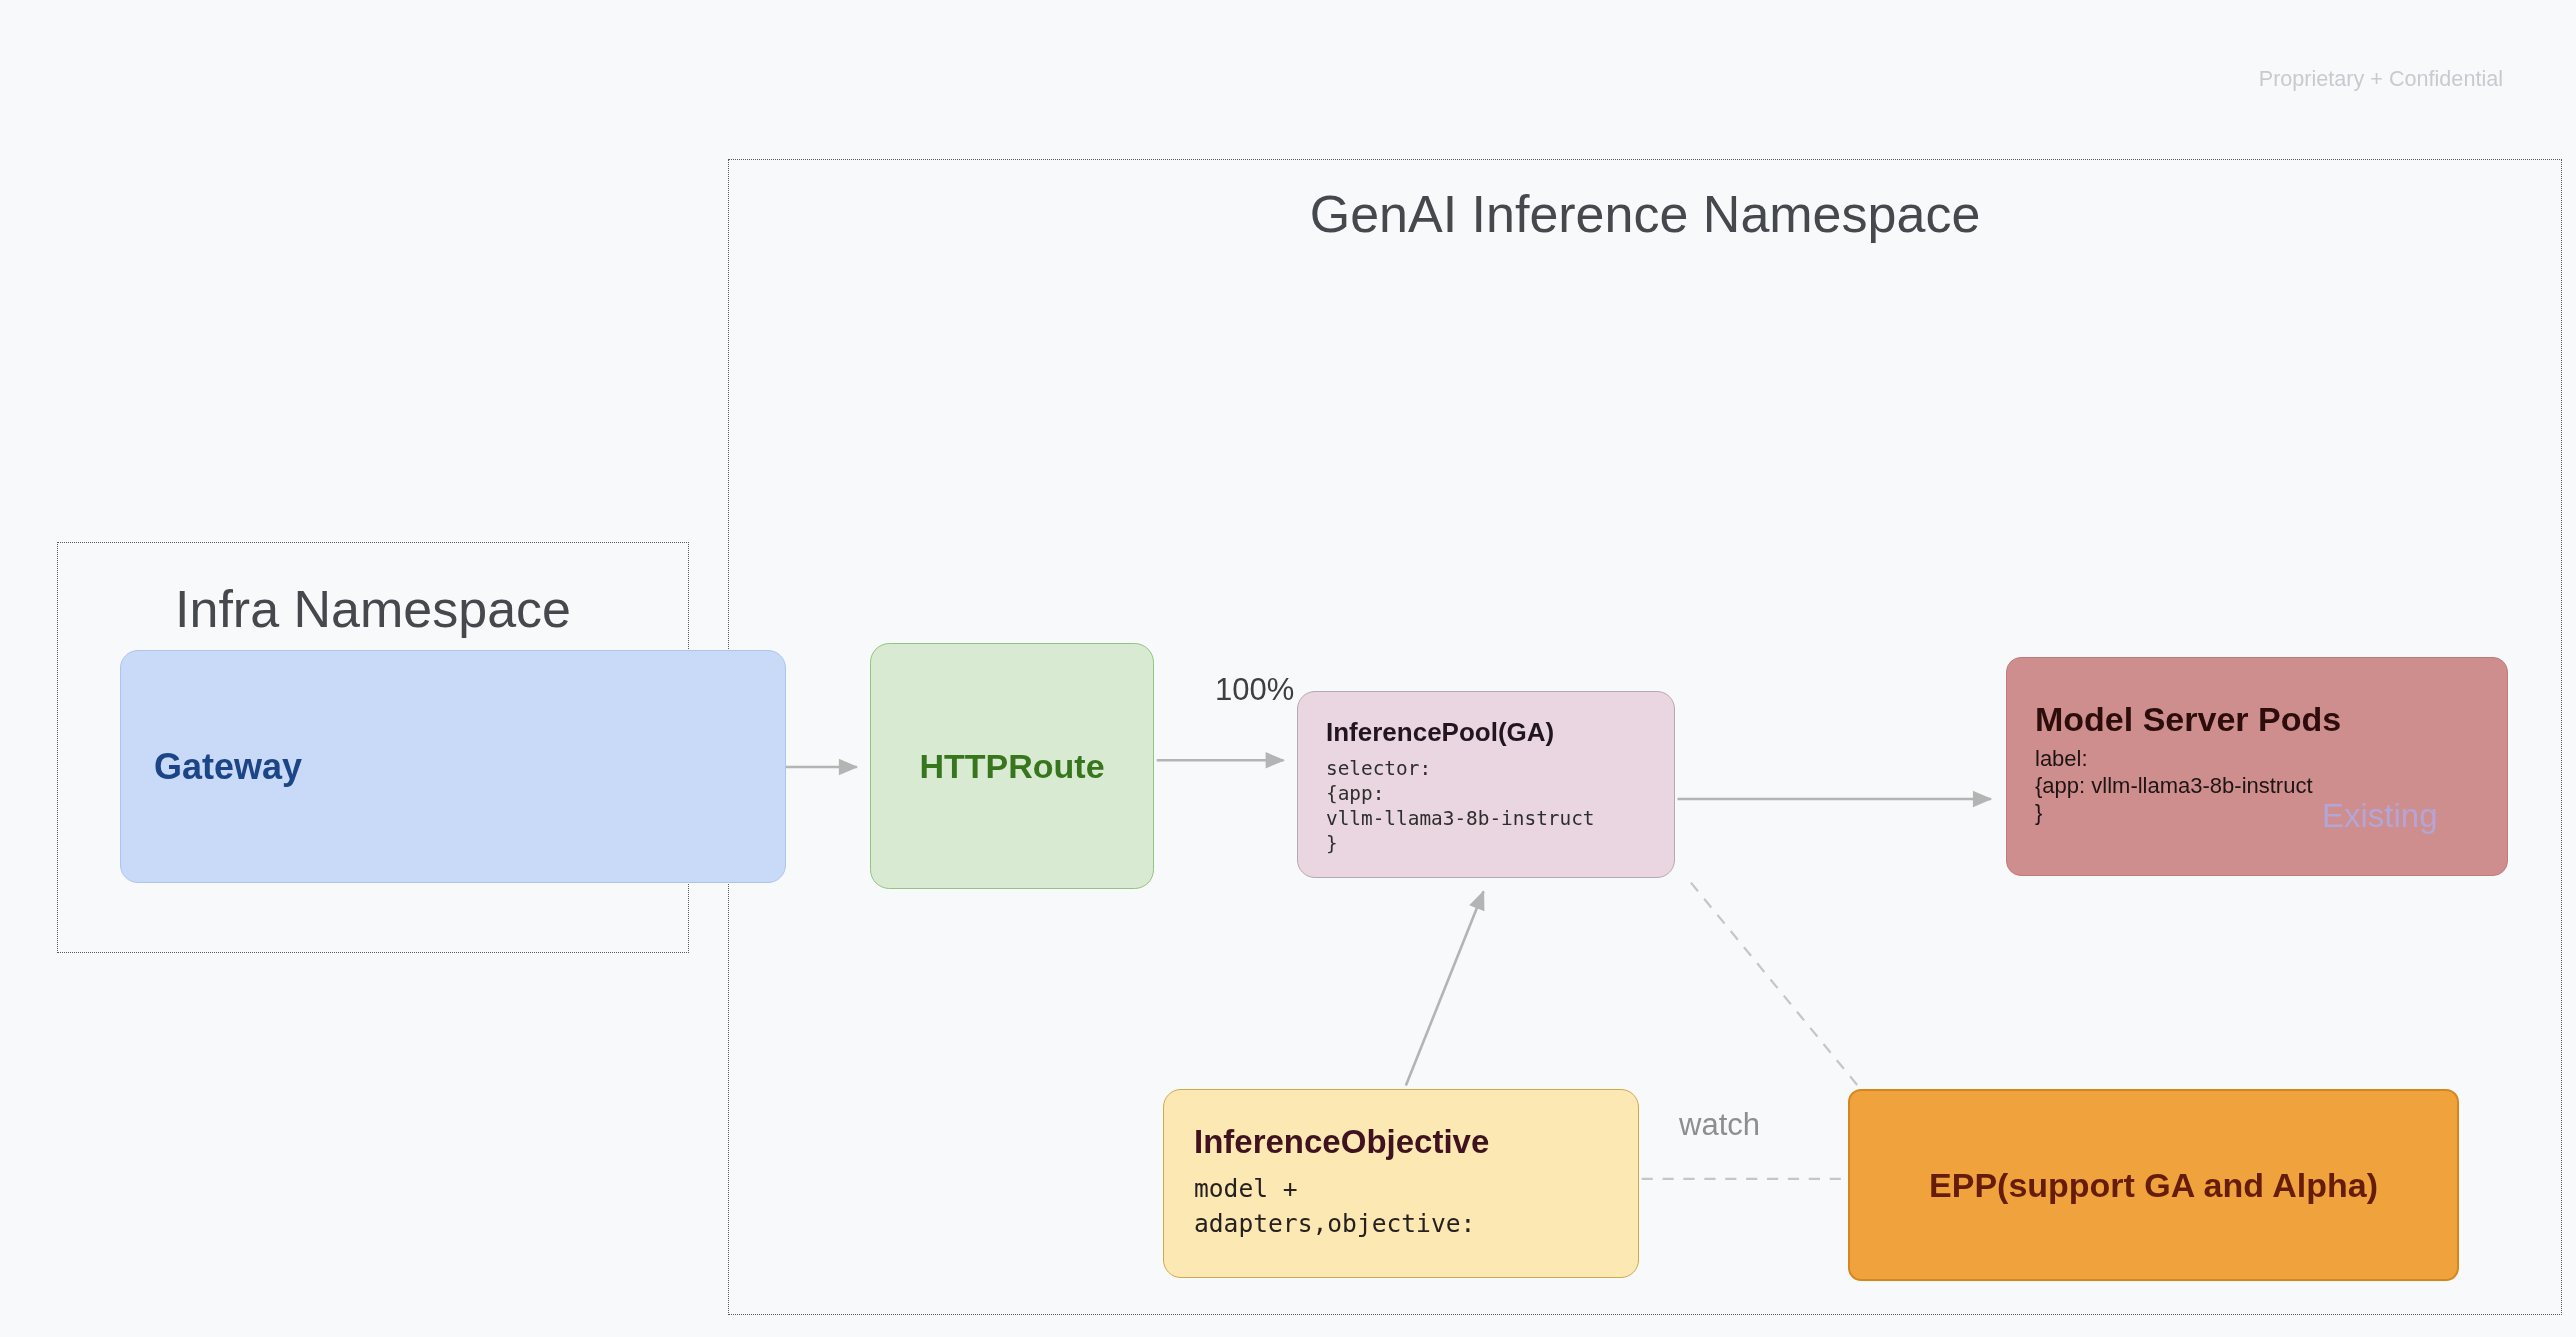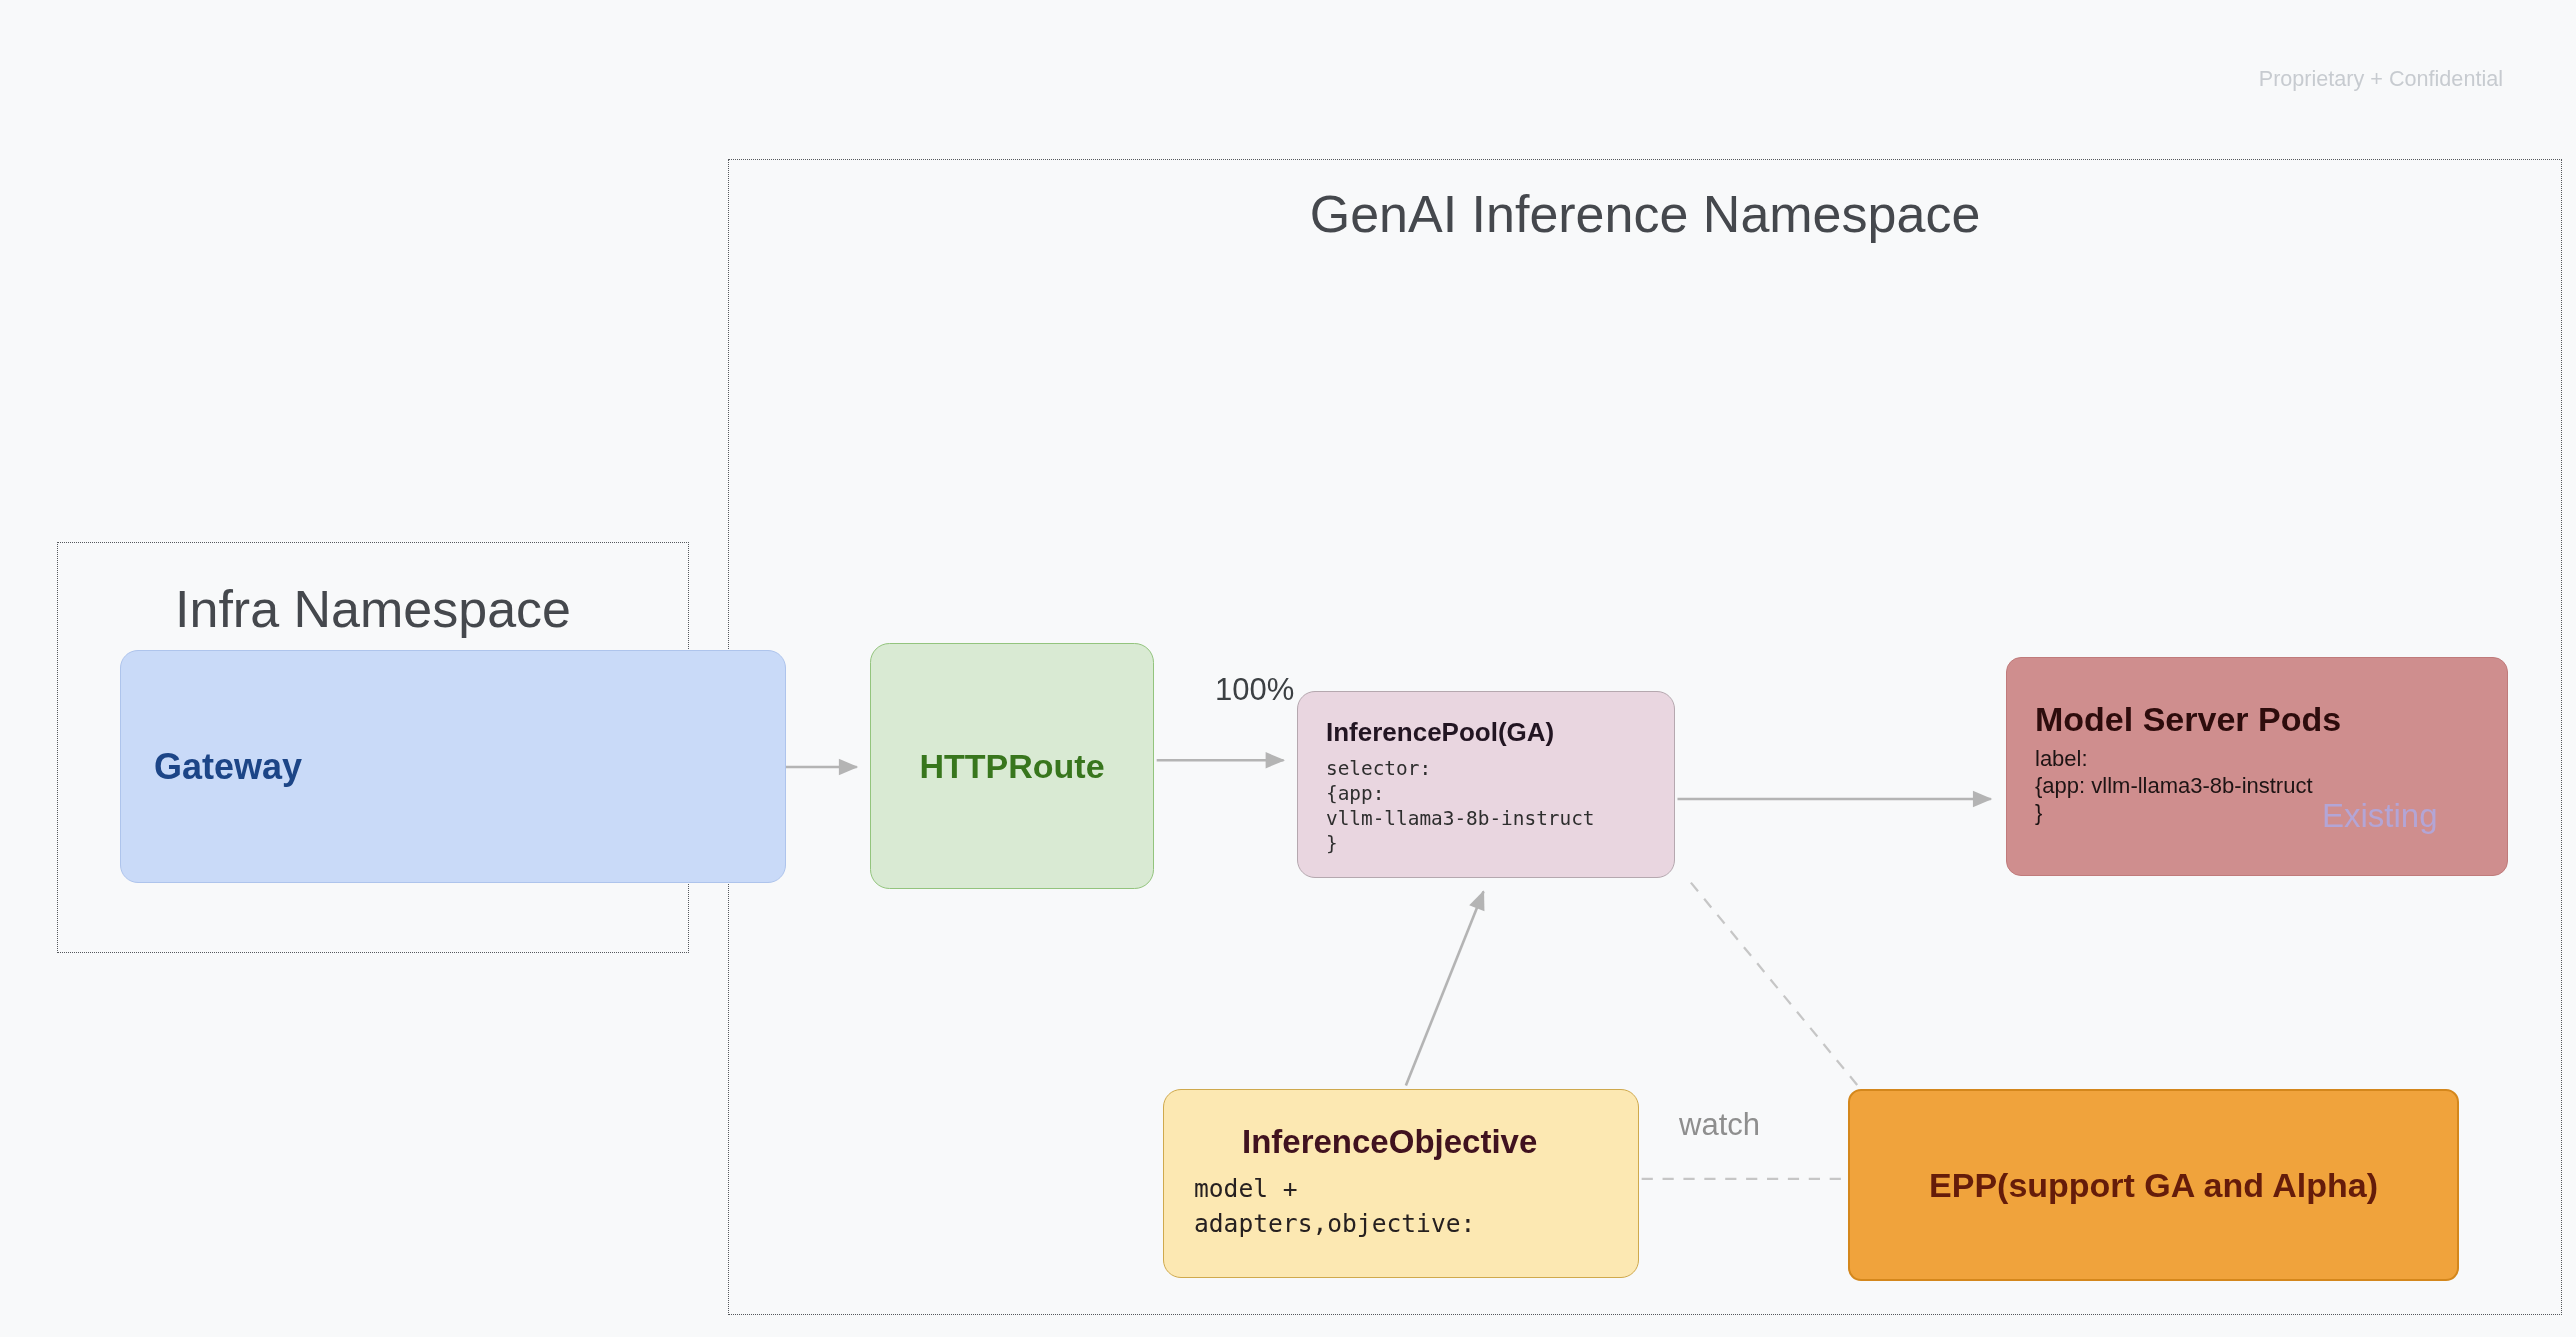--- a/index.html
+++ b/index.html
@@ -102,21 +102,21 @@
     z-index: 3;
   }
 
   .node-objective {
     left: 1163px; top: 1089px; width: 476px; height: 189px;
     background: #fce8b2;
     border: 1.5px solid #cfa94d;
     border-radius: 18px;
     padding: 33px 30px 0 30px;
   }
-  .node-objective .title { font-size: 33px; font-weight: bold; color: #40121f; margin-bottom: 10.4px; margin-left: 48px; }
+  .node-objective .title { font-size: 33px; font-weight: bold; color: #40121f; margin-bottom: 10.4px; }
   .node-objective .code { font-family: "DejaVu Sans Mono", monospace; font-size: 24.6px; line-height: 35px; color: #262020; white-space: pre; }
 
   .node-epp {
     left: 1848px; top: 1089px; width: 611px; height: 192px;
     background: #f0a33c;
     border: 2.2px solid #d4871c;
     border-radius: 13px;
     display: flex; align-items: center; justify-content: center;
   }
   .node-epp .label { font-size: 34px; font-weight: bold; color: #651c0a; }

